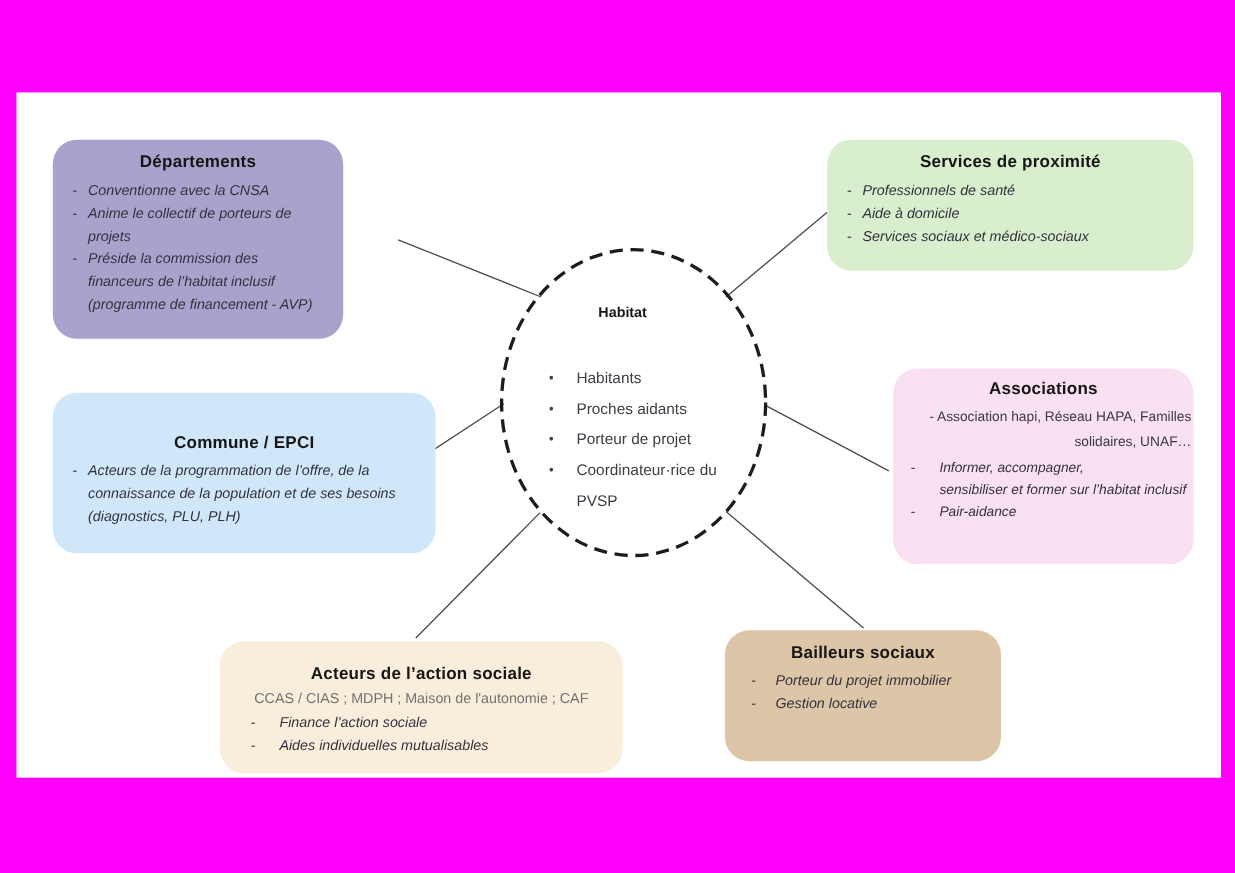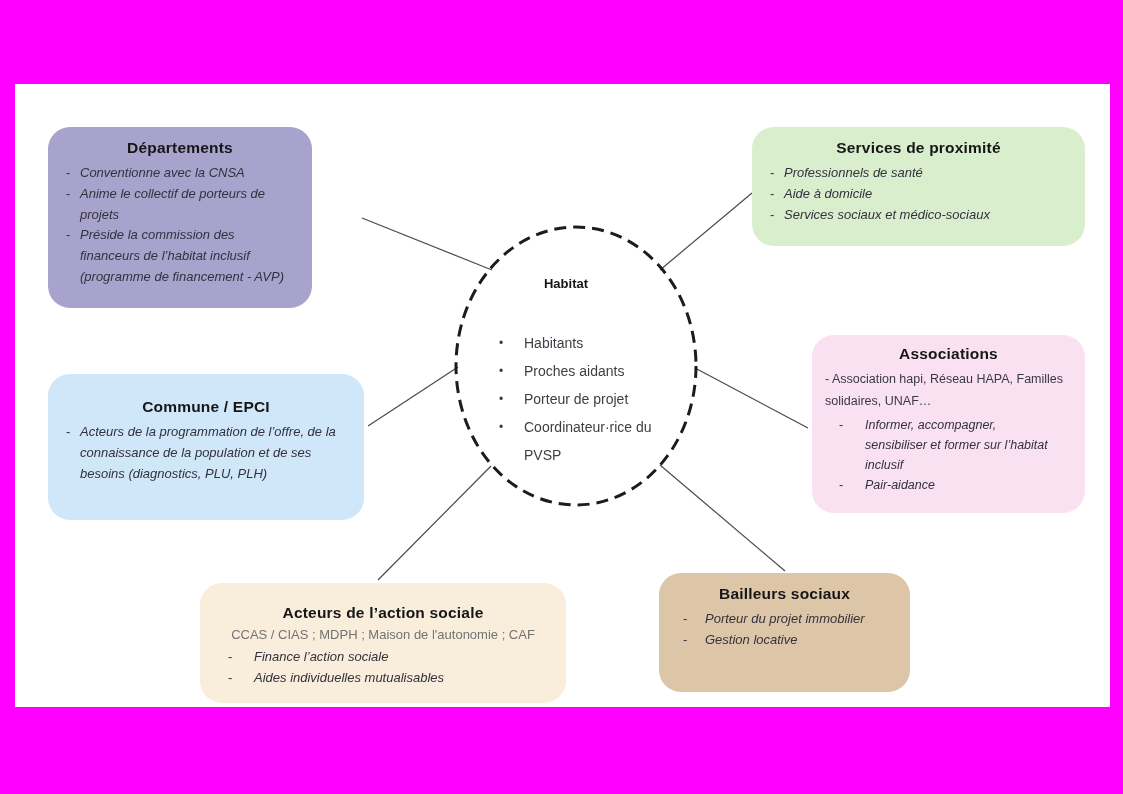--- a/index.html
+++ b/index.html
@@ -29,27 +29,27 @@
     color:#161616;
     margin:2px 0 6px 0;
     letter-spacing:.2px;
   }
   .item{display:flex;font-style:italic;font-size:13px;line-height:1.6;}
   .item .dash{flex:0 0 14px;text-align:left;padding-left:2px;font-style:normal;}
   .item .item-text{flex:1;white-space:pre-line;}
 
   #box-departements{left:48px;top:127px;width:264px;height:181px;}
   #box-services{left:752px;top:127px;width:333px;height:119px;}
-  #box-commune{left:48px;top:374px;width:316px;height:146px;padding-top:22px;}
-  #box-associations{left:812px;top:335px;width:273px;height:178px;padding:8px 13px;}
+  #box-commune{left:48px;top:357px;width:348px;height:146px;padding-top:35px;}
+  #box-associations{left:812px;top:335px;width:273px;height:178px;padding:8px 2px;}
   #box-acteurs{left:200px;top:583px;width:366px;height:120px;padding-top:19px;}
   #box-bailleurs{left:659px;top:573px;width:251px;height:119px;padding-top:10px;}
 
   #box-associations .intro{
-    font-size:12.5px;font-style:normal;line-height:1.75;color:#3a3845;margin:0 0 2px 0;
+    font-size:12.5px;font-style:normal;line-height:1.75;color:#3a3845;margin:0 0 2px 0;text-align:right;
   }
   #box-associations .item{padding-left:12px;font-size:12.5px;}
   #box-associations .item .dash{flex:0 0 26px;}
   .subtitle{
     font-size:13px;text-align:center;color:#737373;margin:-2px 0 3px 0;line-height:1.4;
   }
   #box-acteurs .item{padding-left:10px;}
   #box-acteurs .item .dash{flex:0 0 26px;}
   #box-bailleurs .item{padding-left:6px;}
   #box-bailleurs .item .dash{flex:0 0 22px;}

